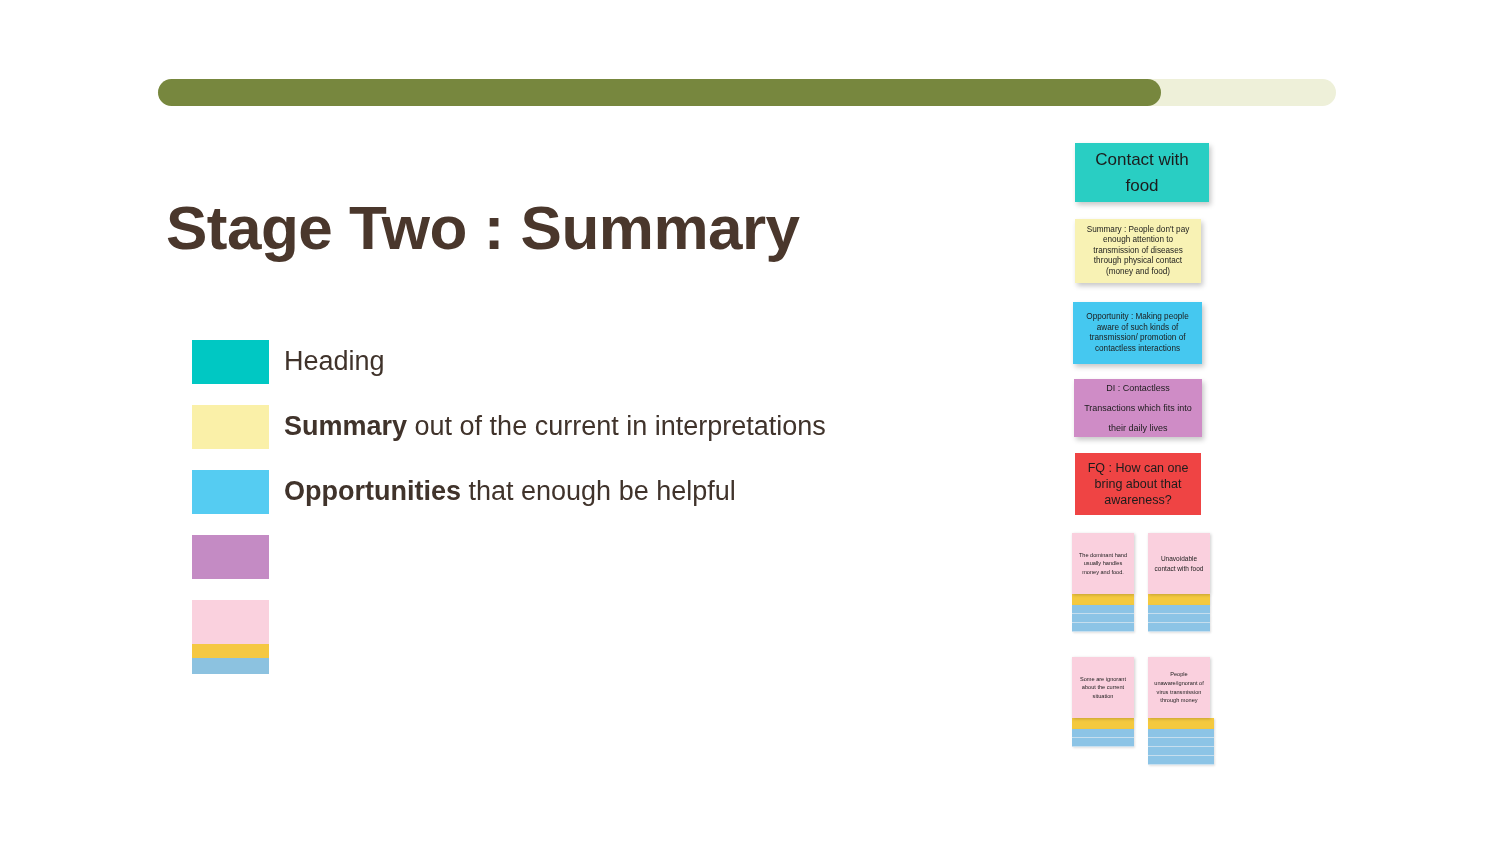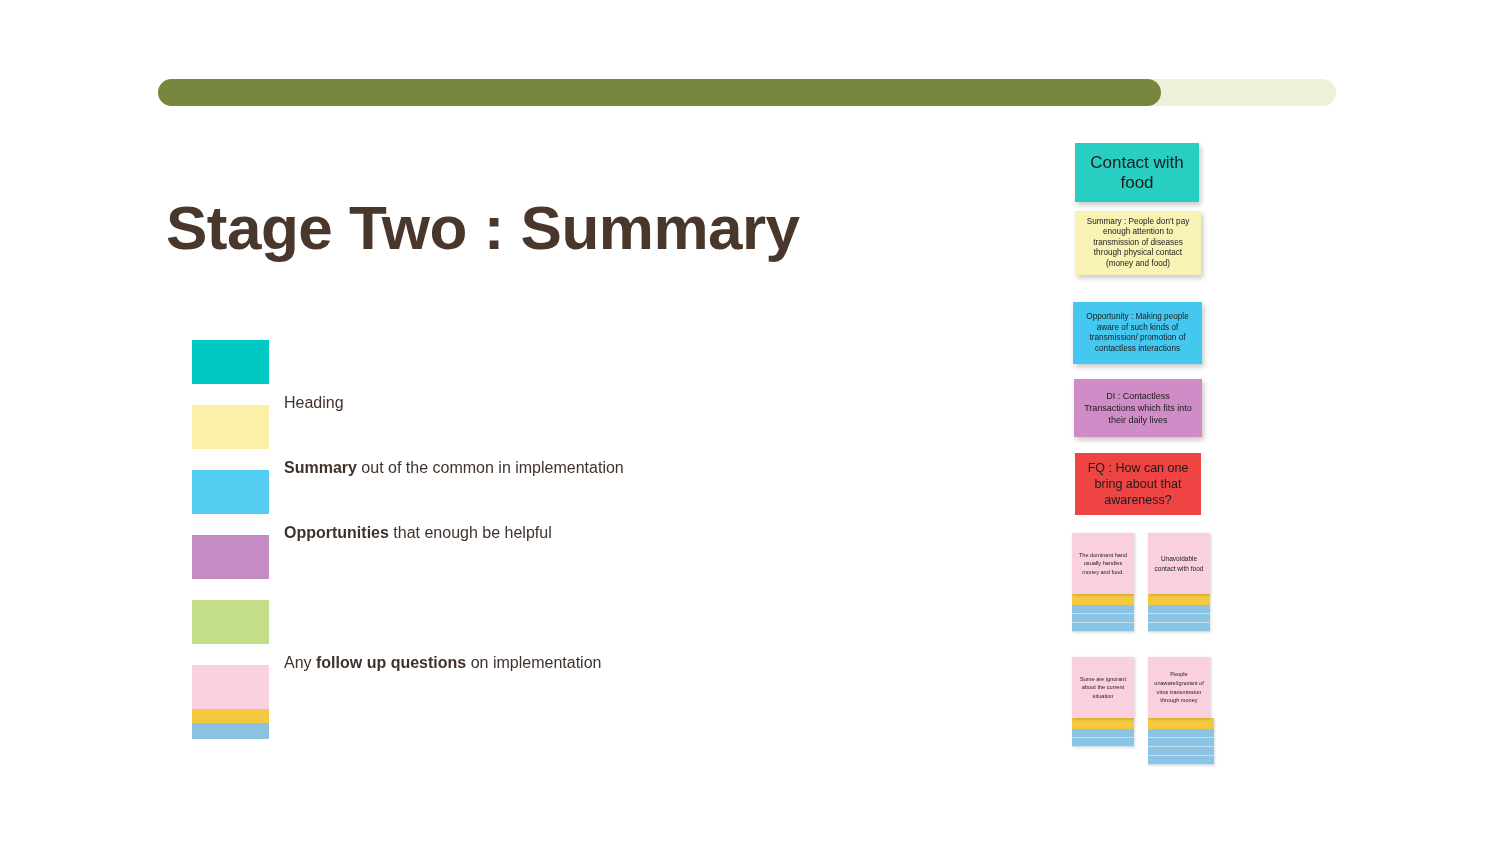--- a/index.html
+++ b/index.html
@@ -71,25 +71,24 @@
   }
   .legend-strip {
     position: absolute;
     left: 0;
     width: 77px;
   }
   .legend-text {
     position: absolute;
     left: 92px;
     top: 6px;
-    font-size: 16px;
+    font-size: 27px;
     color: #40332b;
     white-space: nowrap;
     line-height: 30px;
-    margin-top: 42px;
   }
   .legend-text b {
     font-weight: bold;
   }
 
   
   #notes {
     position: absolute;
     left: 1060px;
     top: 130px;
@@ -103,29 +102,29 @@
     display: flex;
     align-items: center;
     justify-content: center;
     text-align: center;
     color: #1c1c1c;
     padding: 4px 6px;
   }
   .note-heading {
     left: 15px;
     top: 13px;
-    width: 124px;
+    width: 134px;
     height: 59px;
     background: #29cec3;
     font-size: 17px;
-    line-height: 20px;
+    line-height: 26px;
   }
   .note-summary {
     left: 15px;
-    top: 81px;
+    top: 89px;
     width: 126px;
     height: 64px;
     background: #f8f2b4;
     font-size: 8.2px;
     line-height: 10.5px;
   }
   .note-opportunity {
     left: 13px;
     top: 172px;
     width: 129px;
@@ -134,21 +133,21 @@
     font-size: 8.2px;
     line-height: 10.5px;
   }
   .note-di {
     left: 14px;
     top: 249px;
     width: 128px;
     height: 58px;
     background: #cf8cc6;
     font-size: 9px;
-    line-height: 12px;
+    line-height: 20px;
   }
   .note-fq {
     left: 15px;
     top: 323px;
     width: 126px;
     height: 62px;
     background: #ef4444;
     font-size: 12.5px;
     line-height: 16px;
     box-shadow: none;
@@ -212,41 +211,35 @@
     <div class="legend-row">
       <div class="legend-swatch" style="background:#00c8c3"></div>
       <div class="legend-text">
         <span>Heading</span>
       </div>
     </div>
 
     <div class="legend-row">
       <div class="legend-swatch" style="background:#faf0a8"></div>
       <div class="legend-text">
-        <b>Summary</b><span> out of the common in implementation</span>
+        <b>Summary</b><span> out of the current in interpretations</span>
       </div>
     </div>
 
     <div class="legend-row">
       <div class="legend-swatch" style="background:#55ccf2"></div>
       <div class="legend-text">
         <b>Opportunities</b><span> that enough be helpful</span>
       </div>
     </div>
 
     <div class="legend-row">
       <div class="legend-swatch" style="background:#c48bc4"></div>
     </div>
 
-    <div class="legend-row">
-      <div class="legend-swatch" style="background:#c4de87"></div>
-      <div class="legend-text">
-        <span>Any </span><b>follow up questions</b><span> on implementation</span>
-      </div>
-    </div>
 
     <div class="legend-row">
       <div class="legend-swatch" style="background:#fad1de"></div>
       <div class="legend-strip" style="background:#f5c842;top:44px;height:14px"></div>
       <div class="legend-strip" style="background:#8cc2e0;top:58px;height:16px"></div>
     </div>
 
   </div>
 
   <div id="notes">

